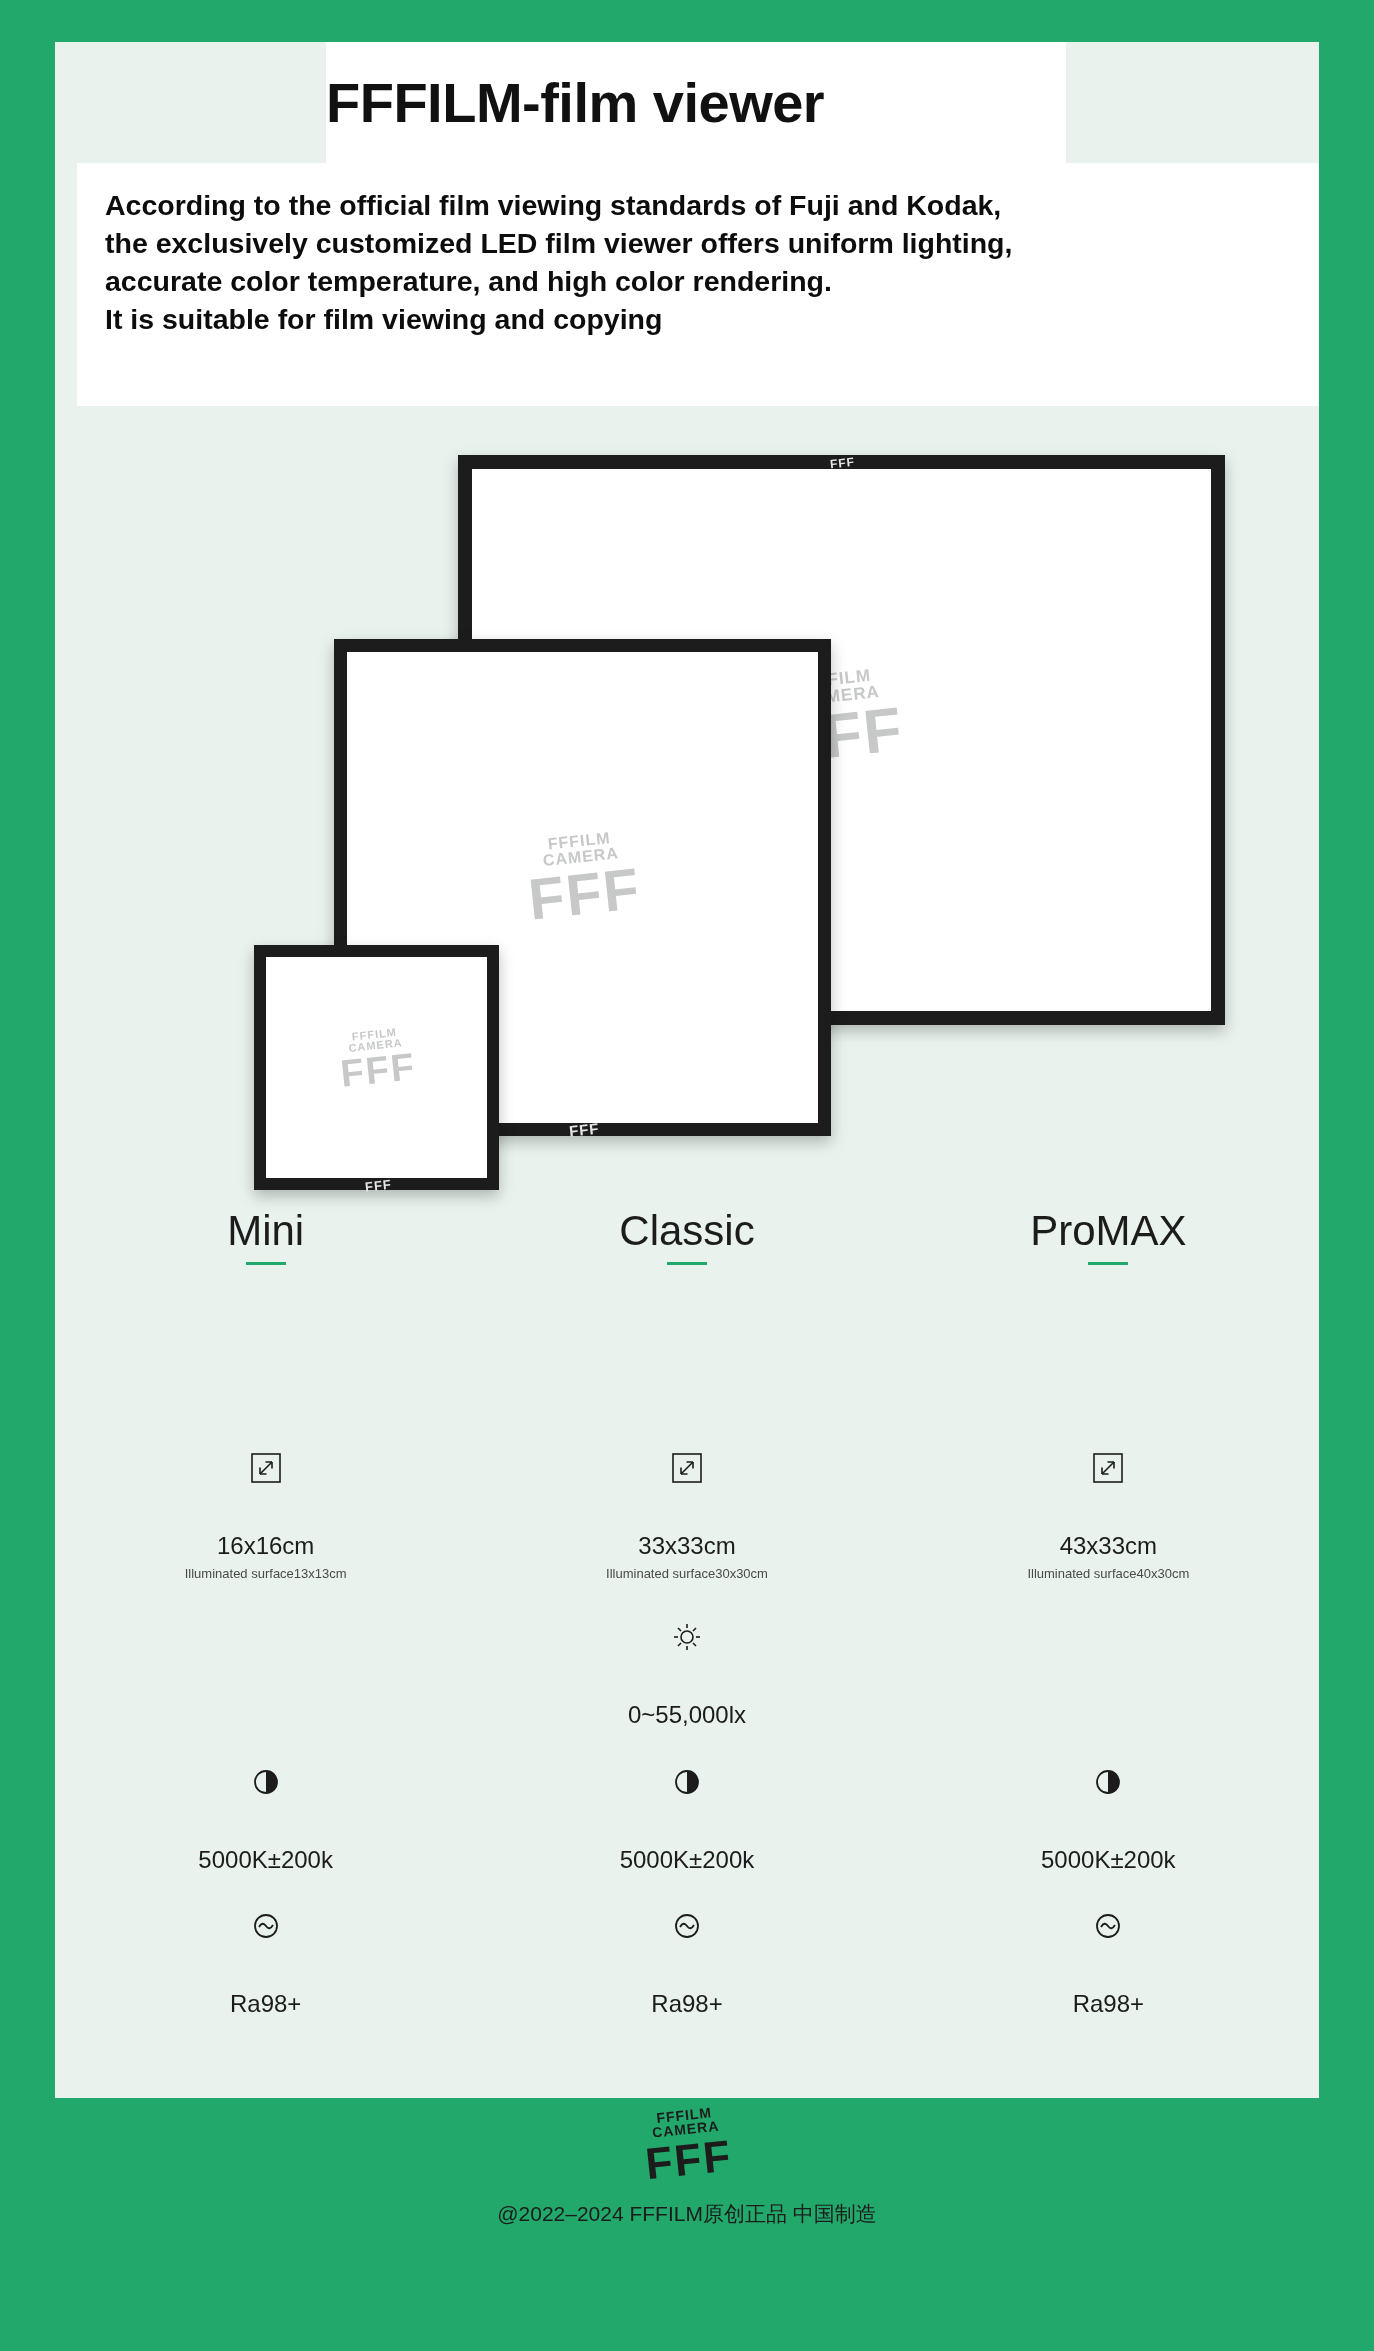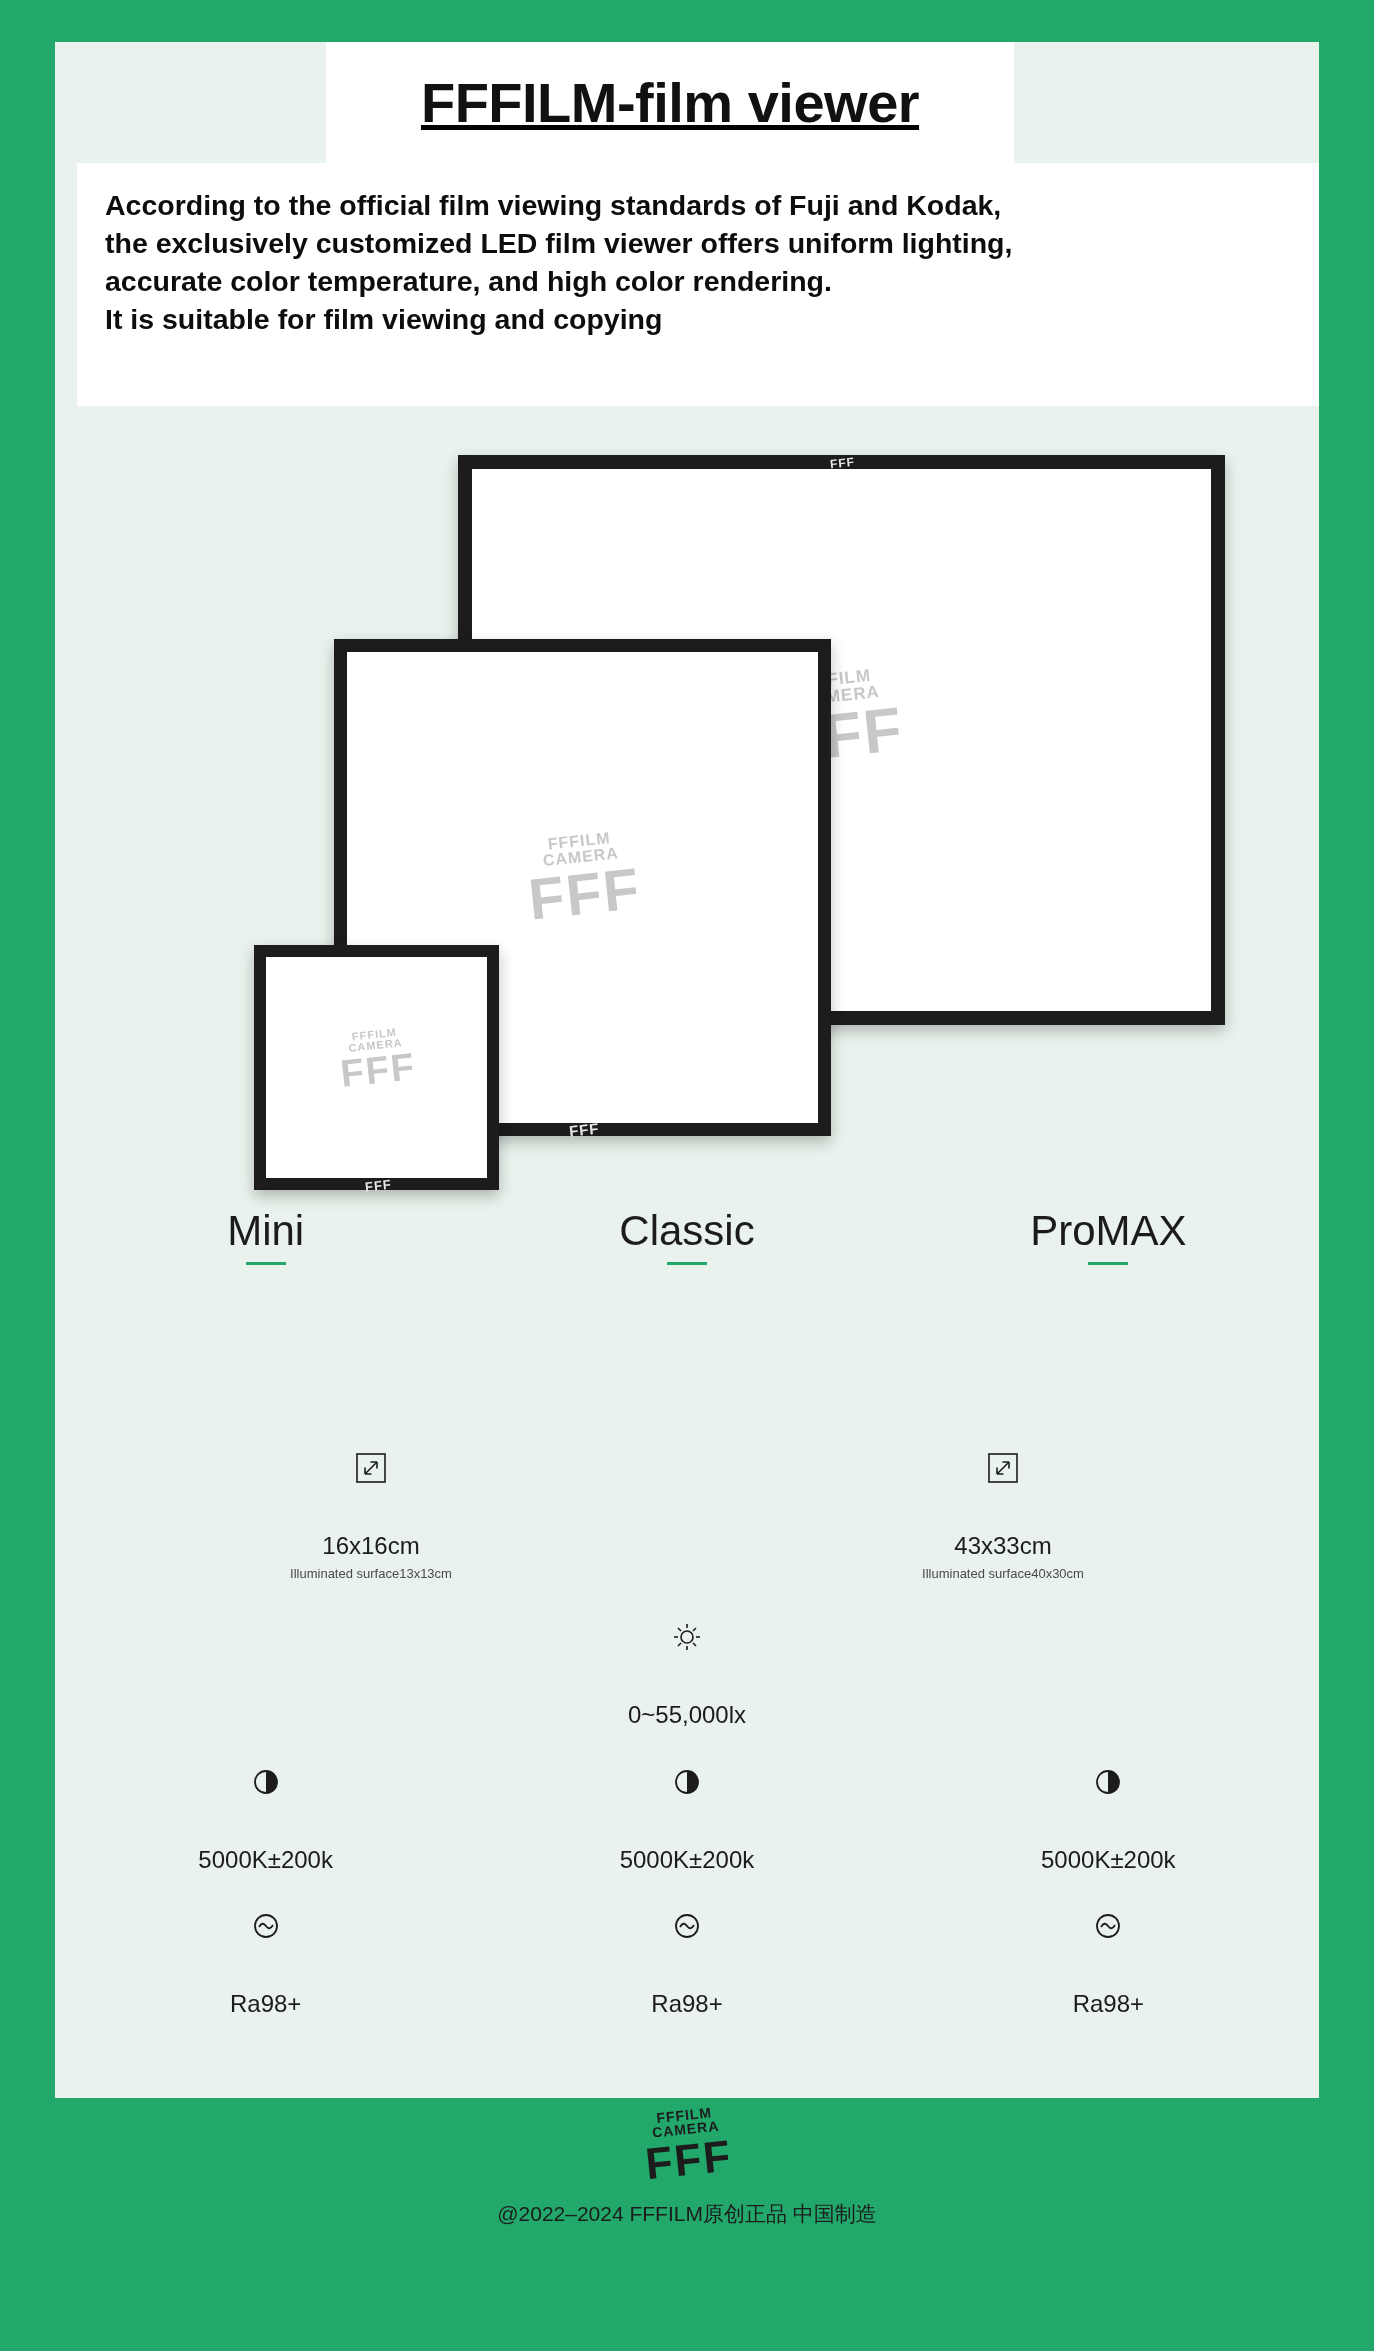--- a/index.html
+++ b/index.html
@@ -19,27 +19,26 @@
     top: 42px;
     width: 1264px;
     height: 2056px;
     background: #e9f2ec;
   }
   
   .title-band {
     position: absolute;
     left: 271px;
     top: 0px;
-    width: 688px;
+    width: 740px;
     height: 121px;
     background: #ffffff;
     display: flex;
     align-items: center;
-    justify-content: center;
-    text-decoration: underline;
+    justify-content: flex-start;
   }
   .title-text {
     font-size: 56px;
     font-weight: bold;
     color: #111111;
     letter-spacing: -0.5px;
   }
   
   .intro-band {
     position: absolute;
@@ -334,20 +333,30 @@
     <div class="spec-row row-size">
       <div class="spec-cell">
         <svg class="spec-icon" viewBox="0 0 32 32">
           <rect x="2" y="2" width="28" height="28" fill="none" stroke="#1c1c1c" stroke-width="1.6"></rect>
           <path d="M22 10 L10 22" stroke="#1c1c1c" stroke-width="1.6" fill="none"></path>
           <path d="M22 10 L15.5 10 M22 10 L22 16.5" stroke="#1c1c1c" stroke-width="1.6" fill="none"></path>
           <path d="M10 22 L16.5 22 M10 22 L10 15.5" stroke="#1c1c1c" stroke-width="1.6" fill="none"></path>
         </svg>
         <div class="spec-main">16x16cm</div>
         <div class="spec-sub">Illuminated surface13x13cm</div>
+      </div>
+      <div class="spec-cell">
+        <svg class="spec-icon" viewBox="0 0 32 32">
+          <rect x="2" y="2" width="28" height="28" fill="none" stroke="#1c1c1c" stroke-width="1.6"></rect>
+          <path d="M22 10 L10 22" stroke="#1c1c1c" stroke-width="1.6" fill="none"></path>
+          <path d="M22 10 L15.5 10 M22 10 L22 16.5" stroke="#1c1c1c" stroke-width="1.6" fill="none"></path>
+          <path d="M10 22 L16.5 22 M10 22 L10 15.5" stroke="#1c1c1c" stroke-width="1.6" fill="none"></path>
+        </svg>
+        <div class="spec-main">33x33cm</div>
+        <div class="spec-sub">Illuminated surface30x30cm</div>
       </div>
       <div class="spec-cell">
         <svg class="spec-icon" viewBox="0 0 32 32">
           <rect x="2" y="2" width="28" height="28" fill="none" stroke="#1c1c1c" stroke-width="1.6"></rect>
           <path d="M22 10 L10 22" stroke="#1c1c1c" stroke-width="1.6" fill="none"></path>
           <path d="M22 10 L15.5 10 M22 10 L22 16.5" stroke="#1c1c1c" stroke-width="1.6" fill="none"></path>
           <path d="M10 22 L16.5 22 M10 22 L10 15.5" stroke="#1c1c1c" stroke-width="1.6" fill="none"></path>
         </svg>
         <div class="spec-main">43x33cm</div>
         <div class="spec-sub">Illuminated surface40x30cm</div>

